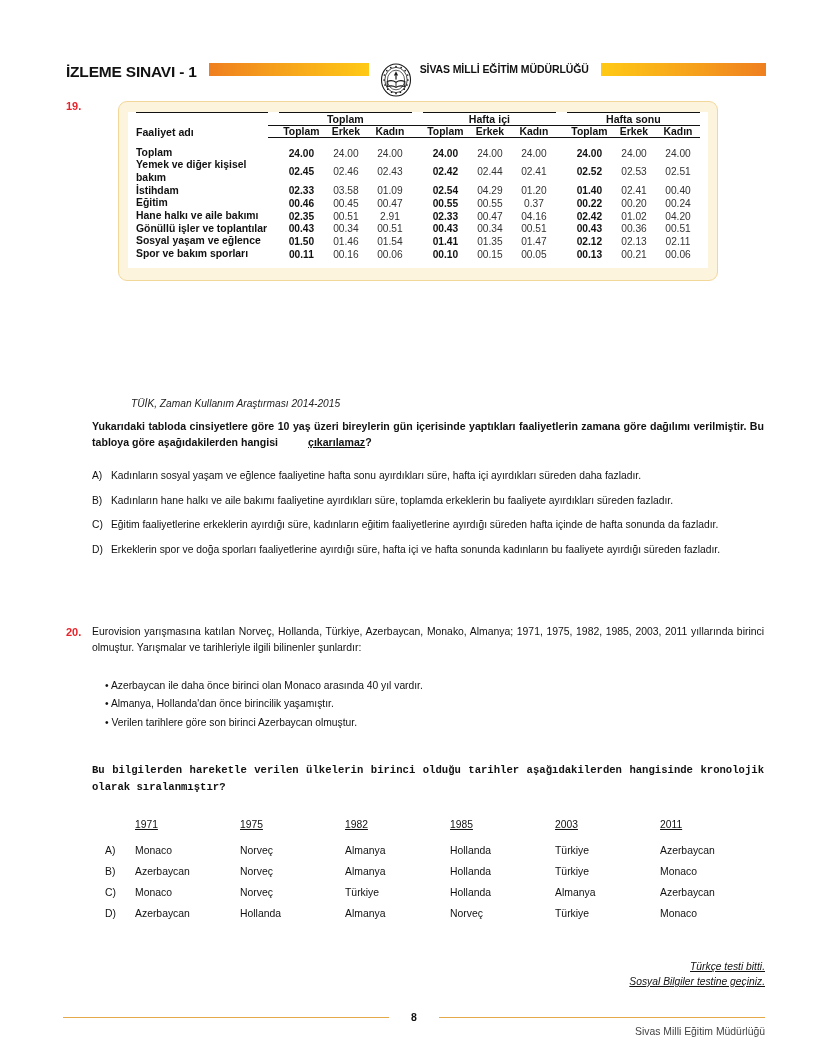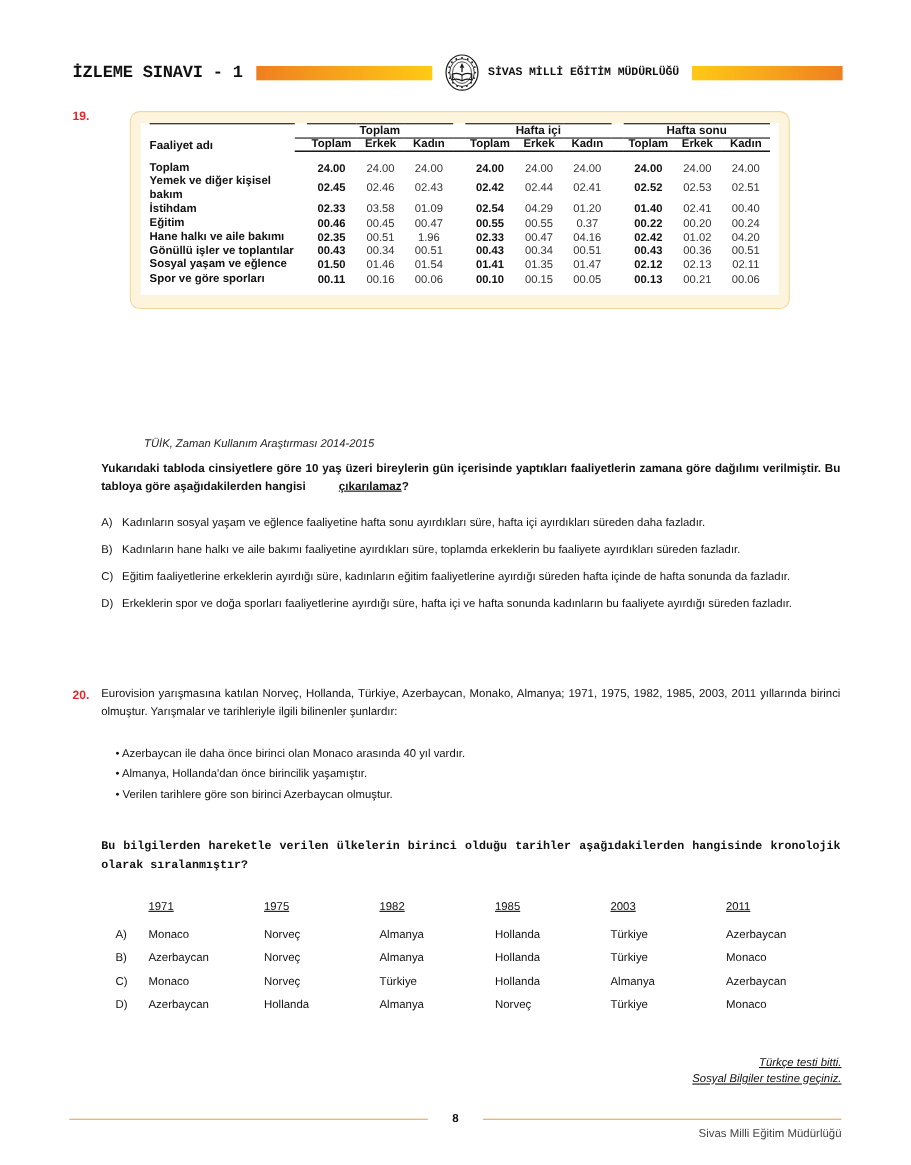--- a/index.html
+++ b/index.html
@@ -9,22 +9,22 @@
     background:#ffffff;
     font-family:"Liberation Sans","DejaVu Sans",sans-serif;
     color:#1a1a1a;
     position:relative;
     overflow:hidden;
   }
   .page{position:relative;width:828px;height:1059px;}
 
   
   .header{
-    position:absolute;left:66px;top:49px;width:700px;height:34px;
-    display:flex;align-items:center;font-family:Liberation Mono, monospace;
+    position:absolute;left:66px;top:63px;width:700px;height:34px;
+    display:flex;
   }
   .header-title{
     font-size:15.5px;font-weight:bold;letter-spacing:-0.2px;
     white-space:nowrap;color:#111;
   }
   .bar-left{
     height:13px;flex:0 0 160px;margin-left:12px;
     background:linear-gradient(90deg,#ef7f1f 0%,#f6a21c 45%,#ffc915 100%);
   }
   .emblem{
@@ -296,21 +296,21 @@
               <td class="gap"></td>
               <td class="val colw b">00.22</td>
               <td class="val colw">00.20</td>
               <td class="val colw">00.24</td>
             </tr>
             <tr>
               <td class="act">Hane halkı ve aile bakımı</td>
               <td class="gap"></td>
               <td class="val colw b">02.35</td>
               <td class="val colw">00.51</td>
-              <td class="val colw">1.96</td>
+              <td class="val colw">2.91</td>
               <td class="gap"></td>
               <td class="val colw b">02.33</td>
               <td class="val colw">00.47</td>
               <td class="val colw">04.16</td>
               <td class="gap"></td>
               <td class="val colw b">02.42</td>
               <td class="val colw">01.02</td>
               <td class="val colw">04.20</td>
             </tr>
             <tr>
@@ -337,21 +337,21 @@
               <td class="gap"></td>
               <td class="val colw b">01.41</td>
               <td class="val colw">01.35</td>
               <td class="val colw">01.47</td>
               <td class="gap"></td>
               <td class="val colw b">02.12</td>
               <td class="val colw">02.13</td>
               <td class="val colw">02.11</td>
             </tr>
             <tr>
-              <td class="act">Spor ve göre sporları</td>
+              <td class="act">Spor ve bakım sporları</td>
               <td class="gap"></td>
               <td class="val colw b">00.11</td>
               <td class="val colw">00.16</td>
               <td class="val colw">00.06</td>
               <td class="gap"></td>
               <td class="val colw b">00.10</td>
               <td class="val colw">00.15</td>
               <td class="val colw">00.05</td>
               <td class="gap"></td>
               <td class="val colw b">00.13</td>

